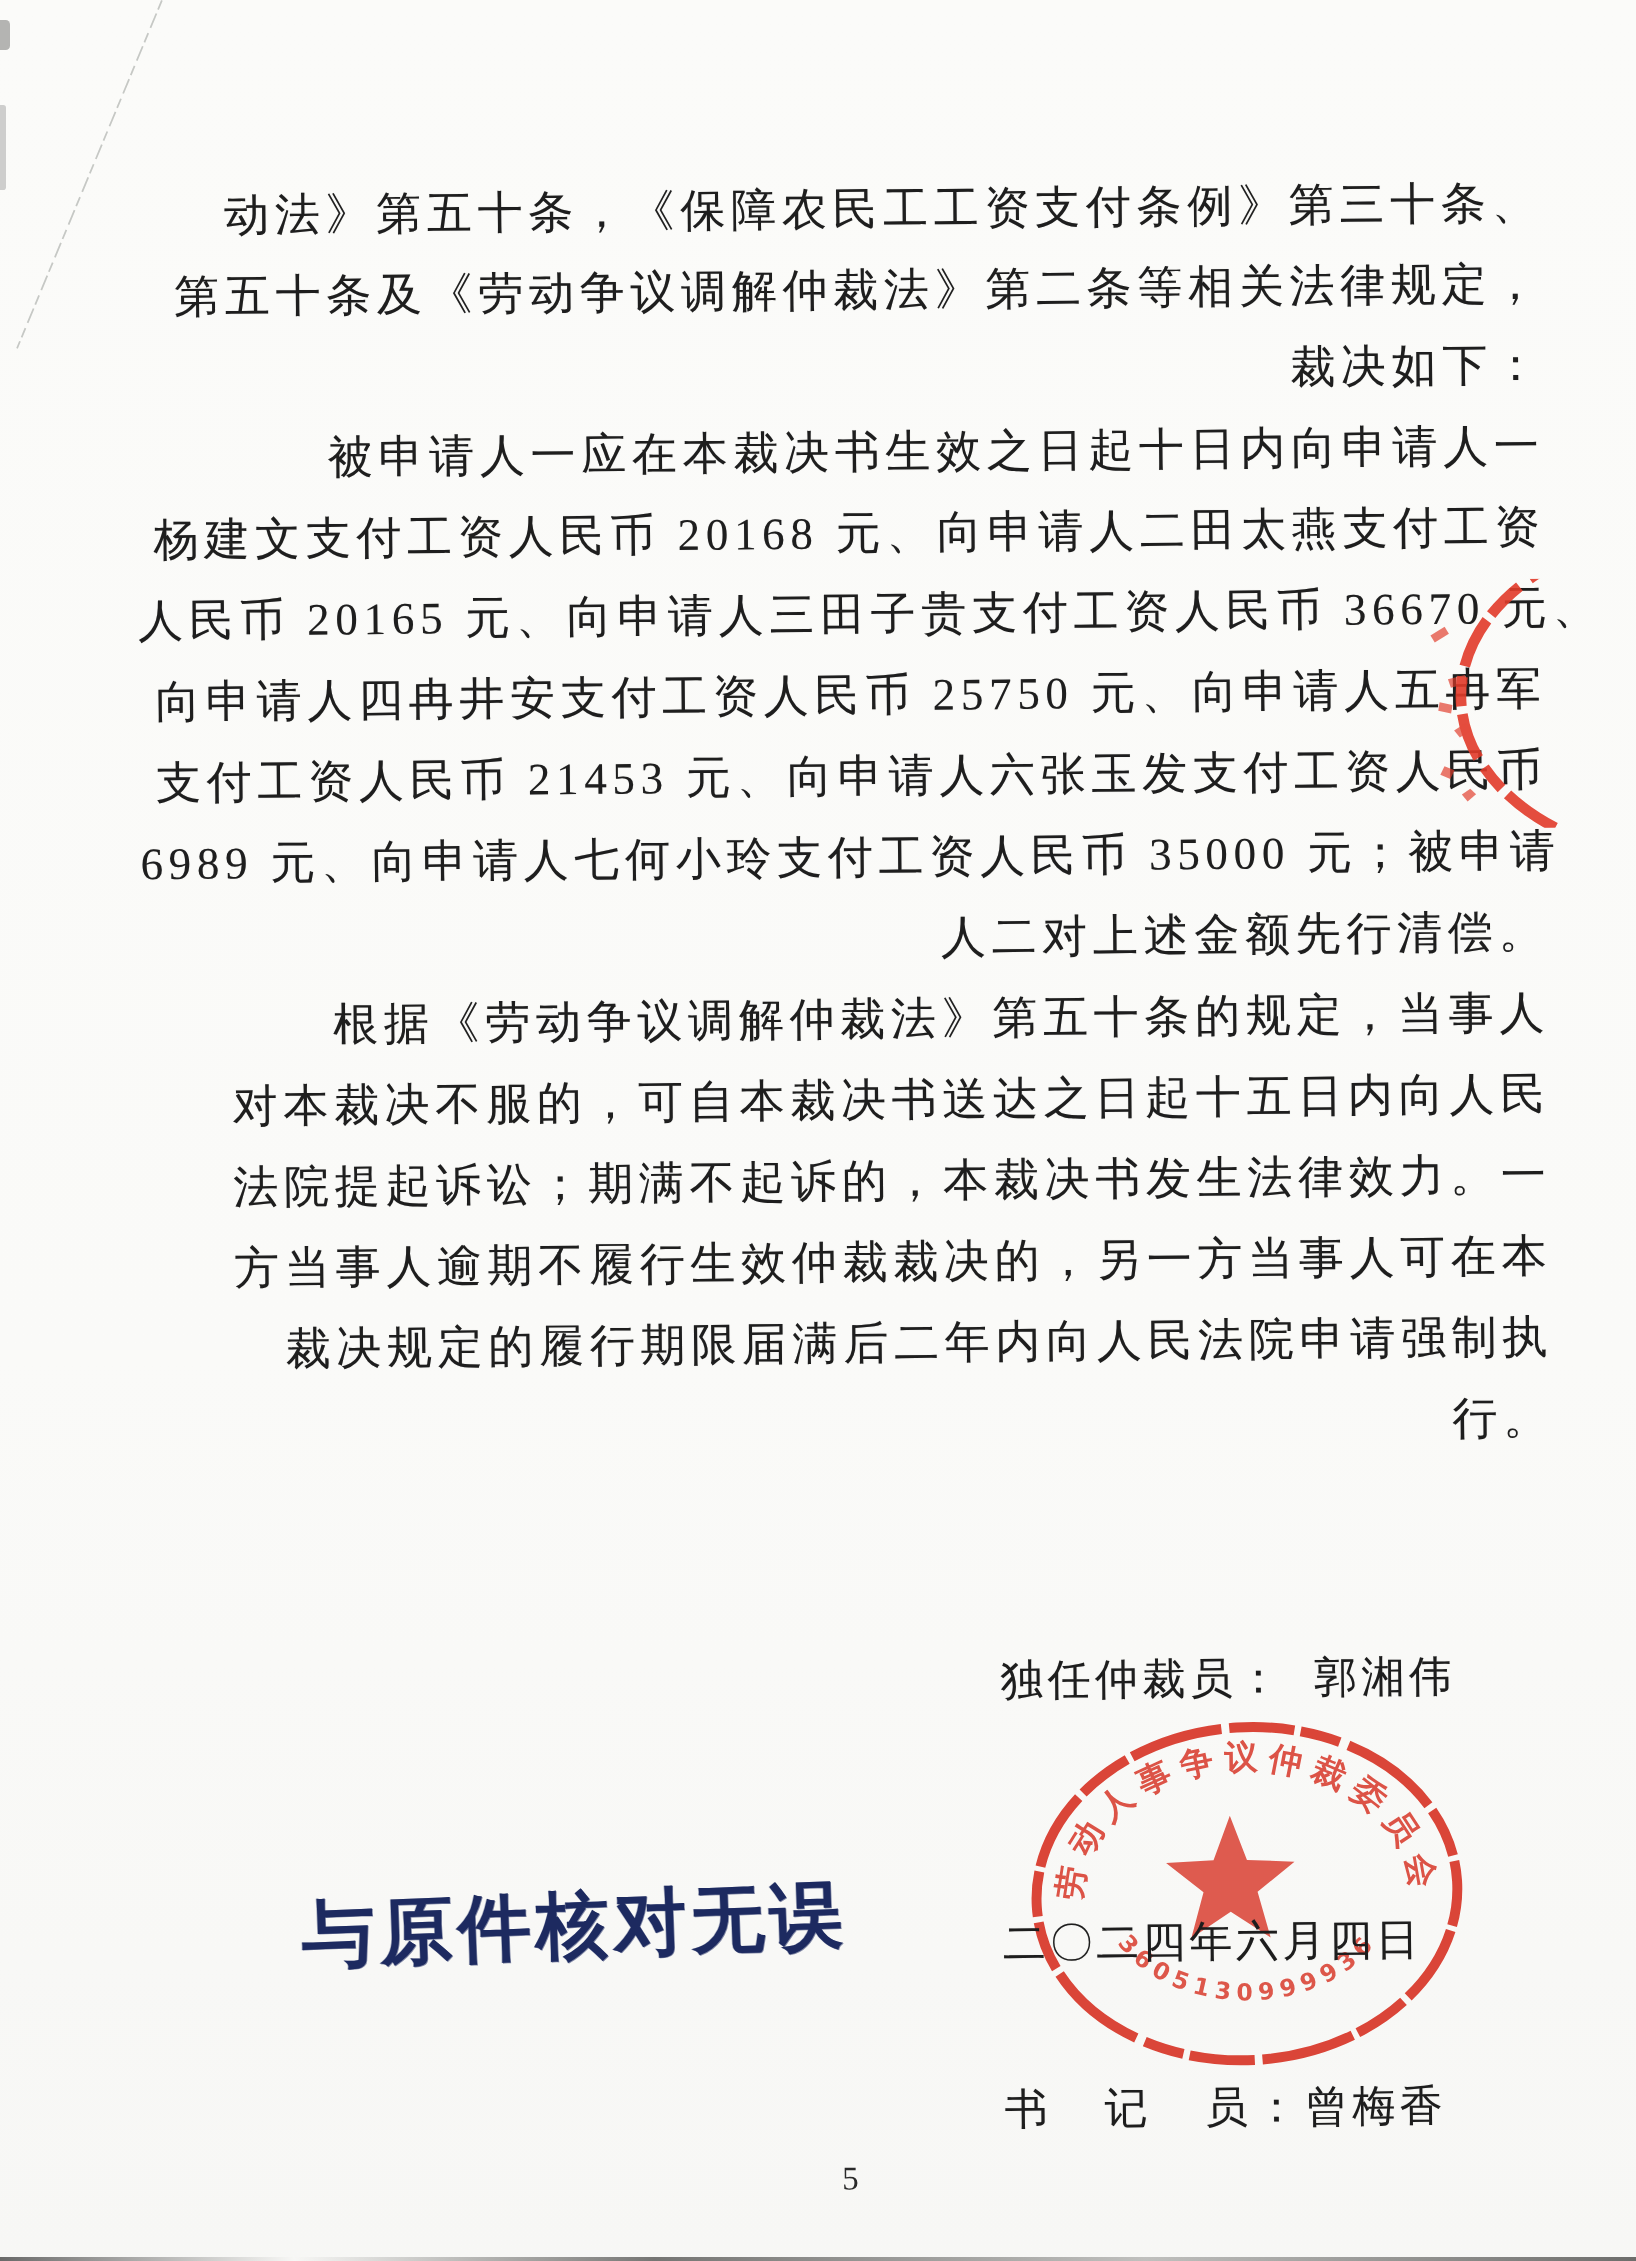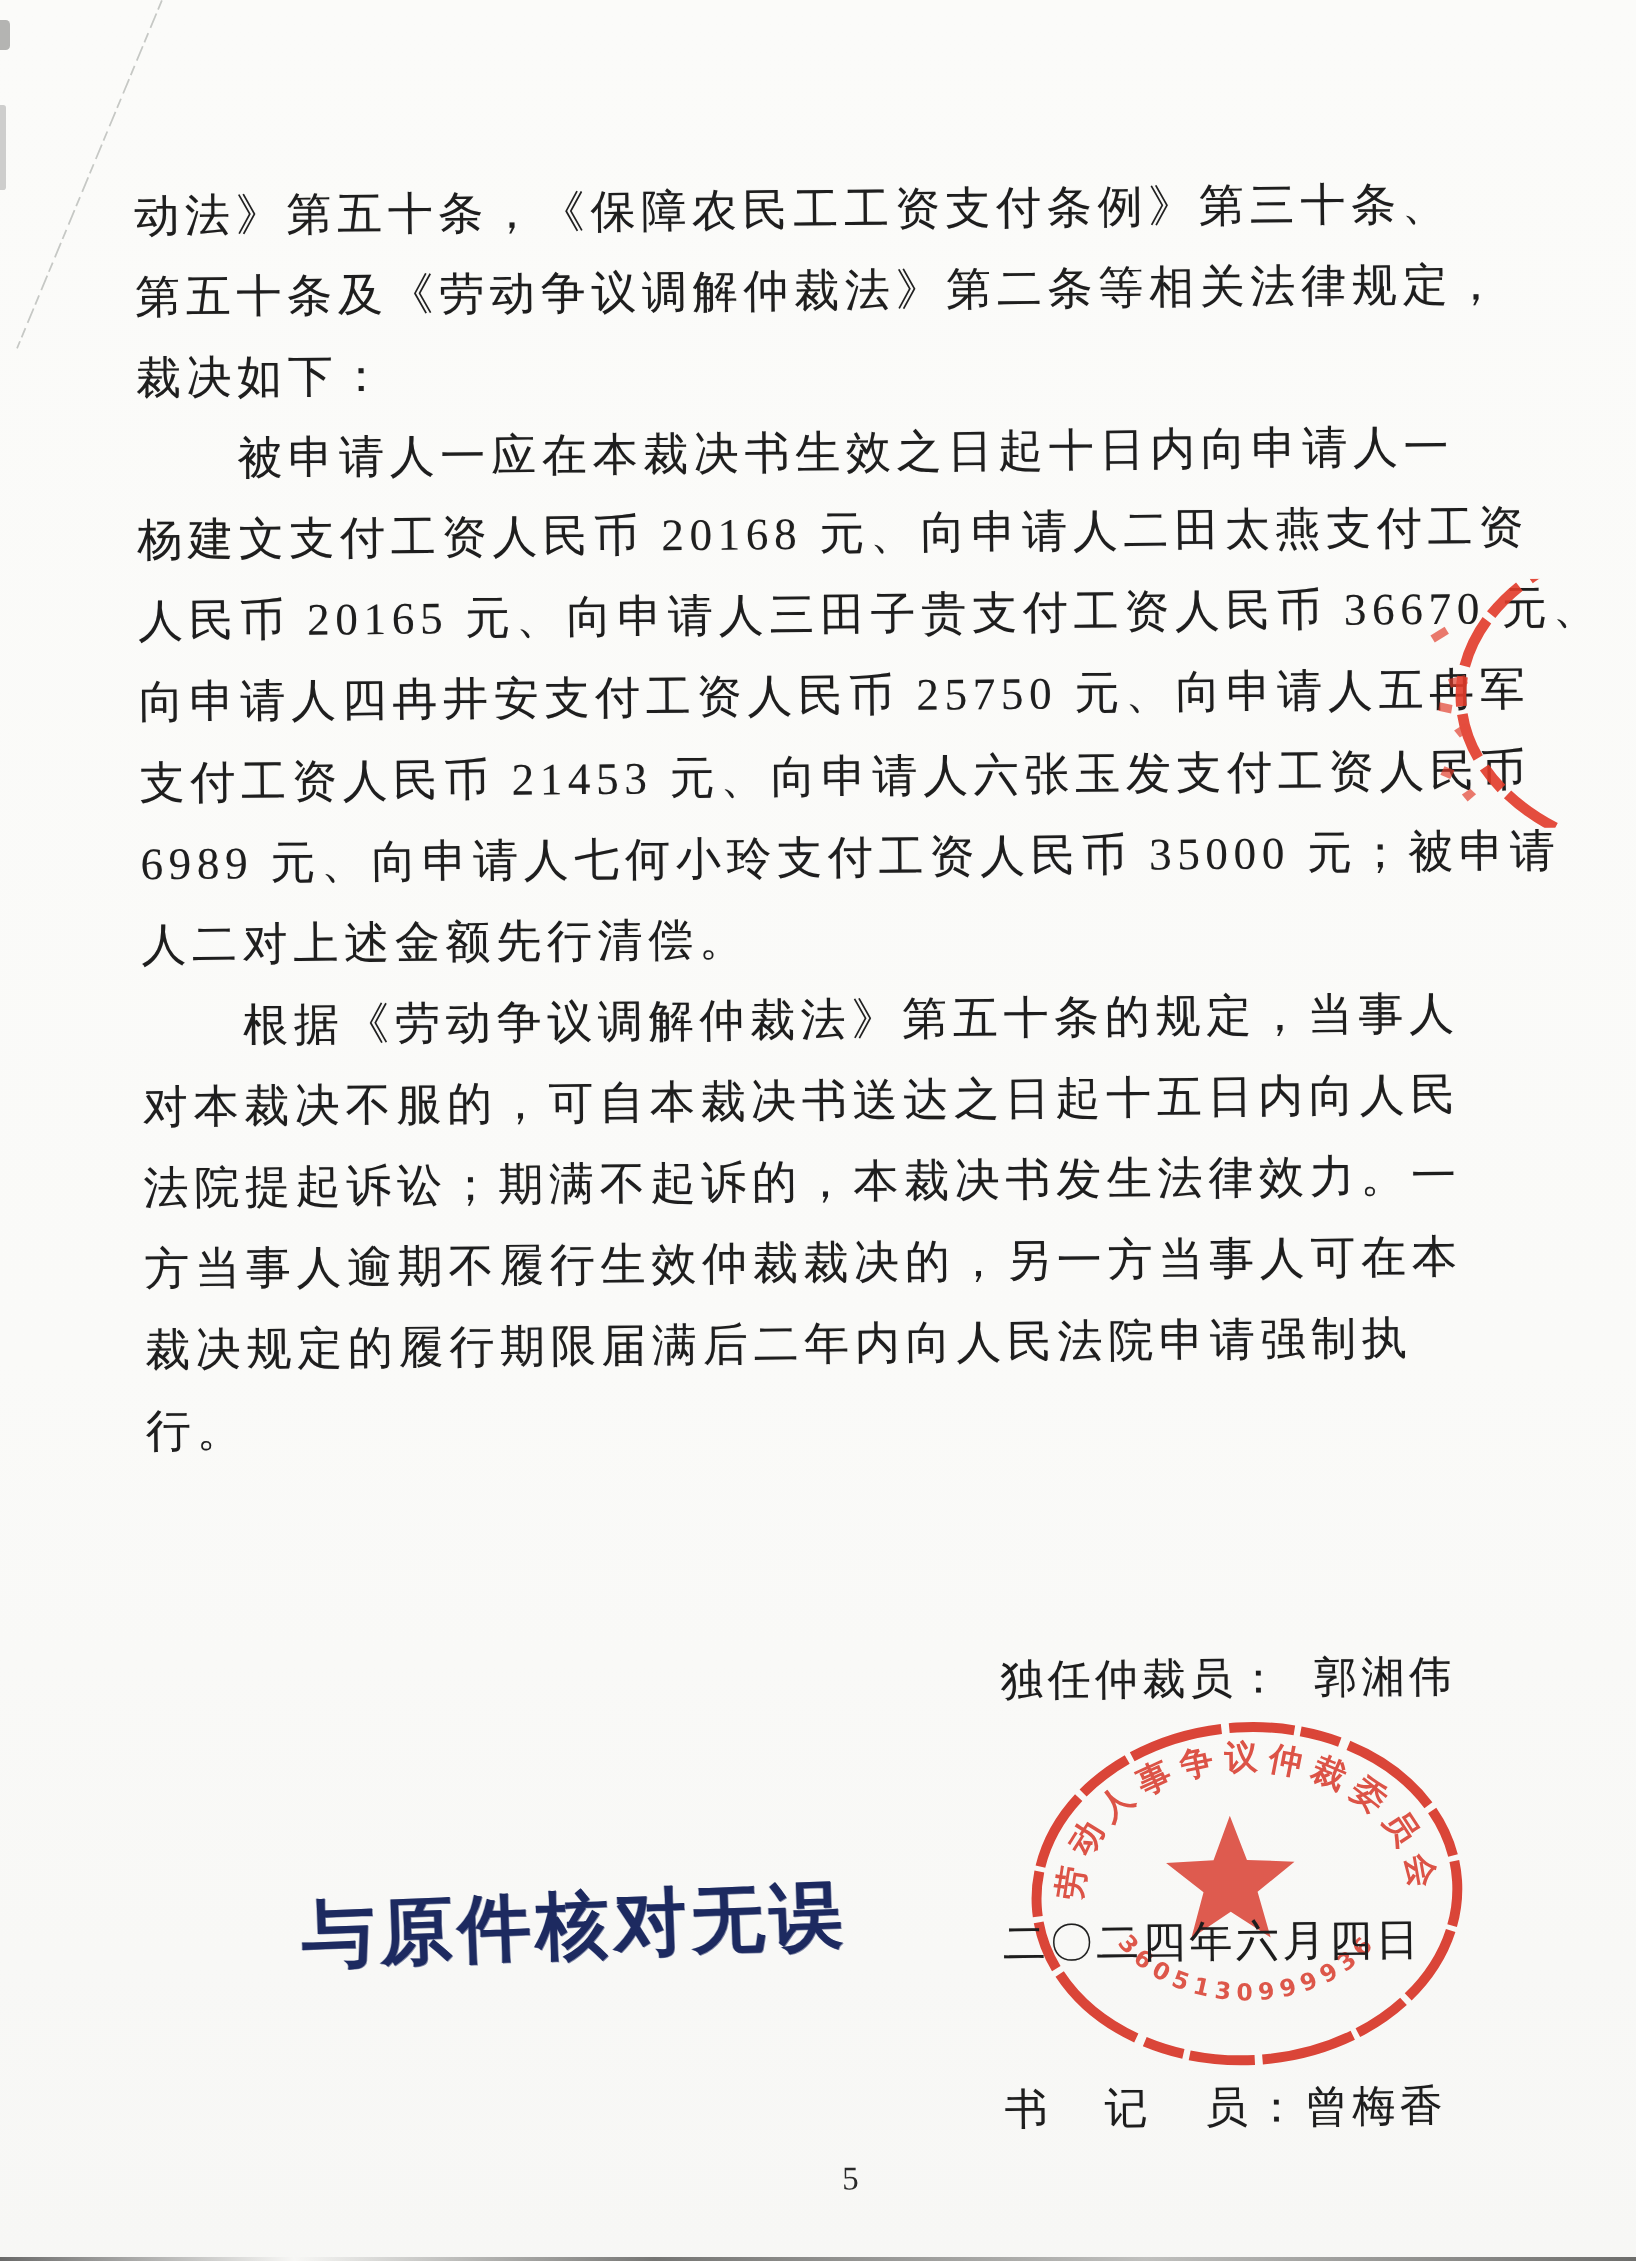--- a/index.html
+++ b/index.html
@@ -3,20 +3,21 @@
 <meta charset="utf-8">
 <style>
   html,body{margin:0;padding:0;background:#e8e8e6;}
   .page{
     position:relative;
     width:1636px;height:2261px;
     background:linear-gradient(180deg,#fbfbf9 0%, #fafaf8 60%, #f7f7f5 100%);
     overflow:hidden;
     font-family:"Liberation Serif","DejaVu Serif",serif;
     color:#1f1f1f;
+    text-align:right;
   }
   .sheet{position:absolute;inset:0;transform:rotate(-0.55deg);transform-origin:55% 45%;}
 
   
   .doc-text{position:absolute;left:142px;top:169px;width:1408px;}
   .doc-line{
     display:block;height:81px;line-height:81px;
     font-size:45px;letter-spacing:5.7px;white-space:nowrap;
     color:#1e1e1e;
     text-shadow:0 0 0.7px rgba(30,30,30,.35);

